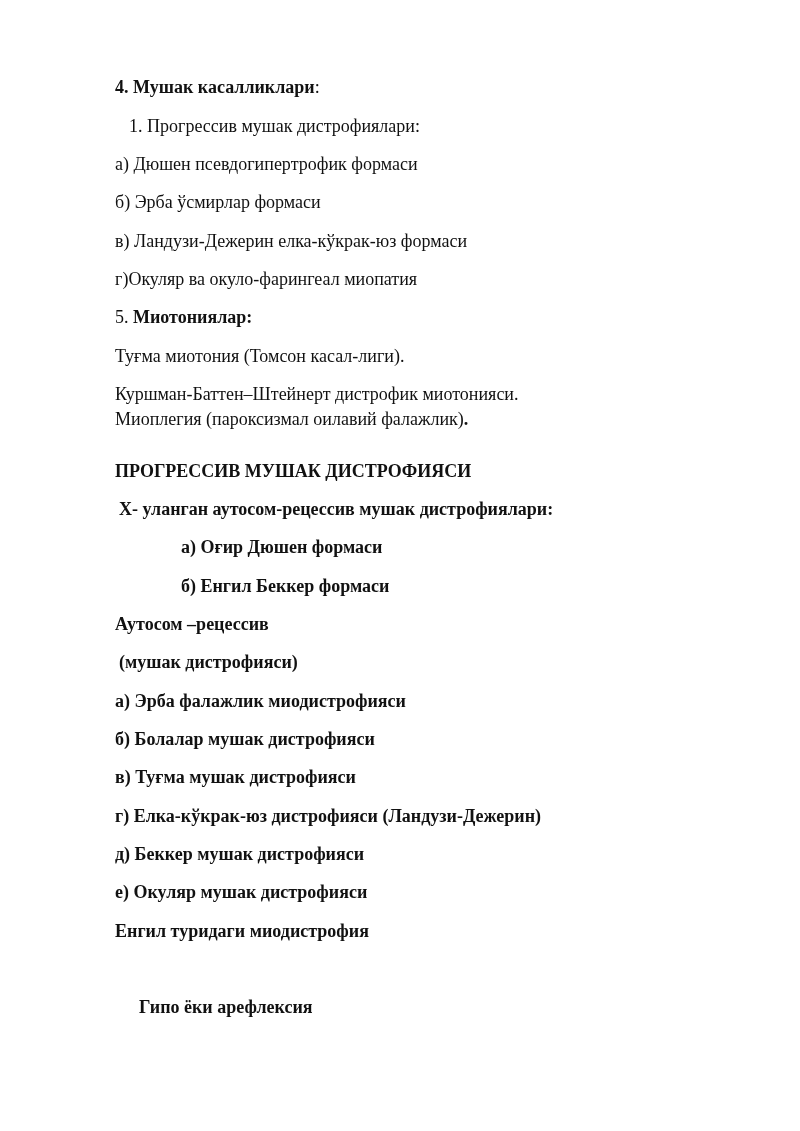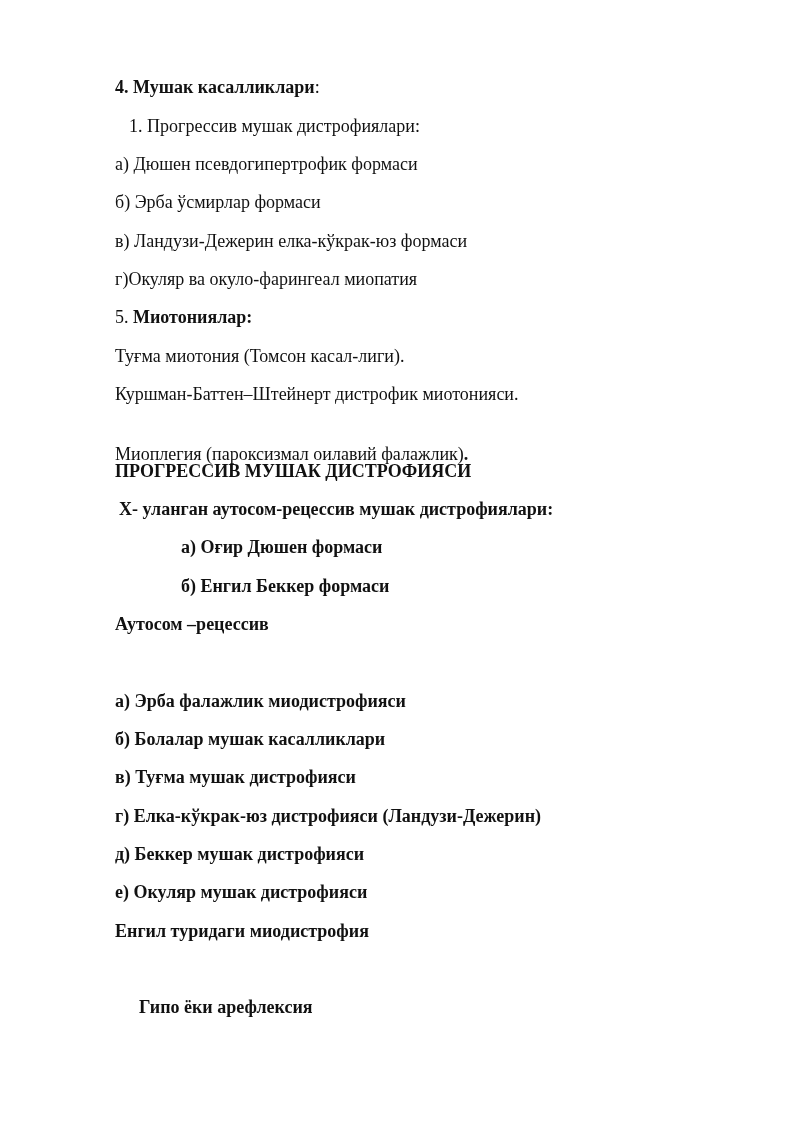--- a/index.html
+++ b/index.html
@@ -53,35 +53,36 @@
   <div class="line" style="top:230px;">в) Ландузи-Дежерин елка-кўкрак-юз формаси</div>
   <div class="line" style="top:268px;">г)Окуляр ва окуло-фарингеал миопатия</div>
 
   <div class="line" style="top:306px;">
     <span>5.</span>
     <span class="b">Миотониялар:</span>
   </div>
 
   <div class="line" style="top:345px;">Туғма миотония (Томсон касал-лиги).</div>
   <div class="line" style="top:383px;">Куршман-Баттен–Штейнерт дистрофик миотонияси.</div>
-  <div class="line" style="top:443px;">
+  <div class="line" style="top:408px;">
     <span>Миоплегия (пароксизмал оилавий фалажлик)</span><span class="b">.</span>
   </div>
 
   <div class="line b" style="top:460px;">ПРОГРЕССИВ МУШАК ДИСТРОФИЯСИ</div>
 
   <div class="line b indent-x" style="top:498px;">Х- уланган аутосом-рецессив мушак дистрофиялари:</div>
 
   <div class="line b indent-sub" style="top:536px;">а) Оғир Дюшен формаси</div>
   <div class="line b indent-sub" style="top:575px;">б) Енгил Беккер формаси</div>
 
   <div class="line b" style="top:613px;">Аутосом –рецессив</div>
+  <div class="line b indent-paren" style="top:651px;">(мушак дистрофияси)</div>
 
   <div class="line b" style="top:690px;">а) Эрба фалажлик миодистрофияси</div>
-  <div class="line b" style="top:728px;">б) Болалар мушак касалликлари</div>
+  <div class="line b" style="top:728px;">б) Болалар мушак дистрофияси</div>
   <div class="line b" style="top:766px;">в) Туғма мушак дистрофияси</div>
   <div class="line b" style="top:805px;">г) Елка-кўкрак-юз дистрофияси (Ландузи-Дежерин)</div>
   <div class="line b" style="top:843px;">д) Беккер мушак дистрофияси</div>
   <div class="line b" style="top:881px;">е) Окуляр мушак дистрофияси</div>
 
   <div class="line b" style="top:920px;">Енгил туридаги миодистрофия</div>
   <div class="line b" style="top:996px;margin-left:24px;">Гипо ёки арефлексия</div>
 
 </div>
 

